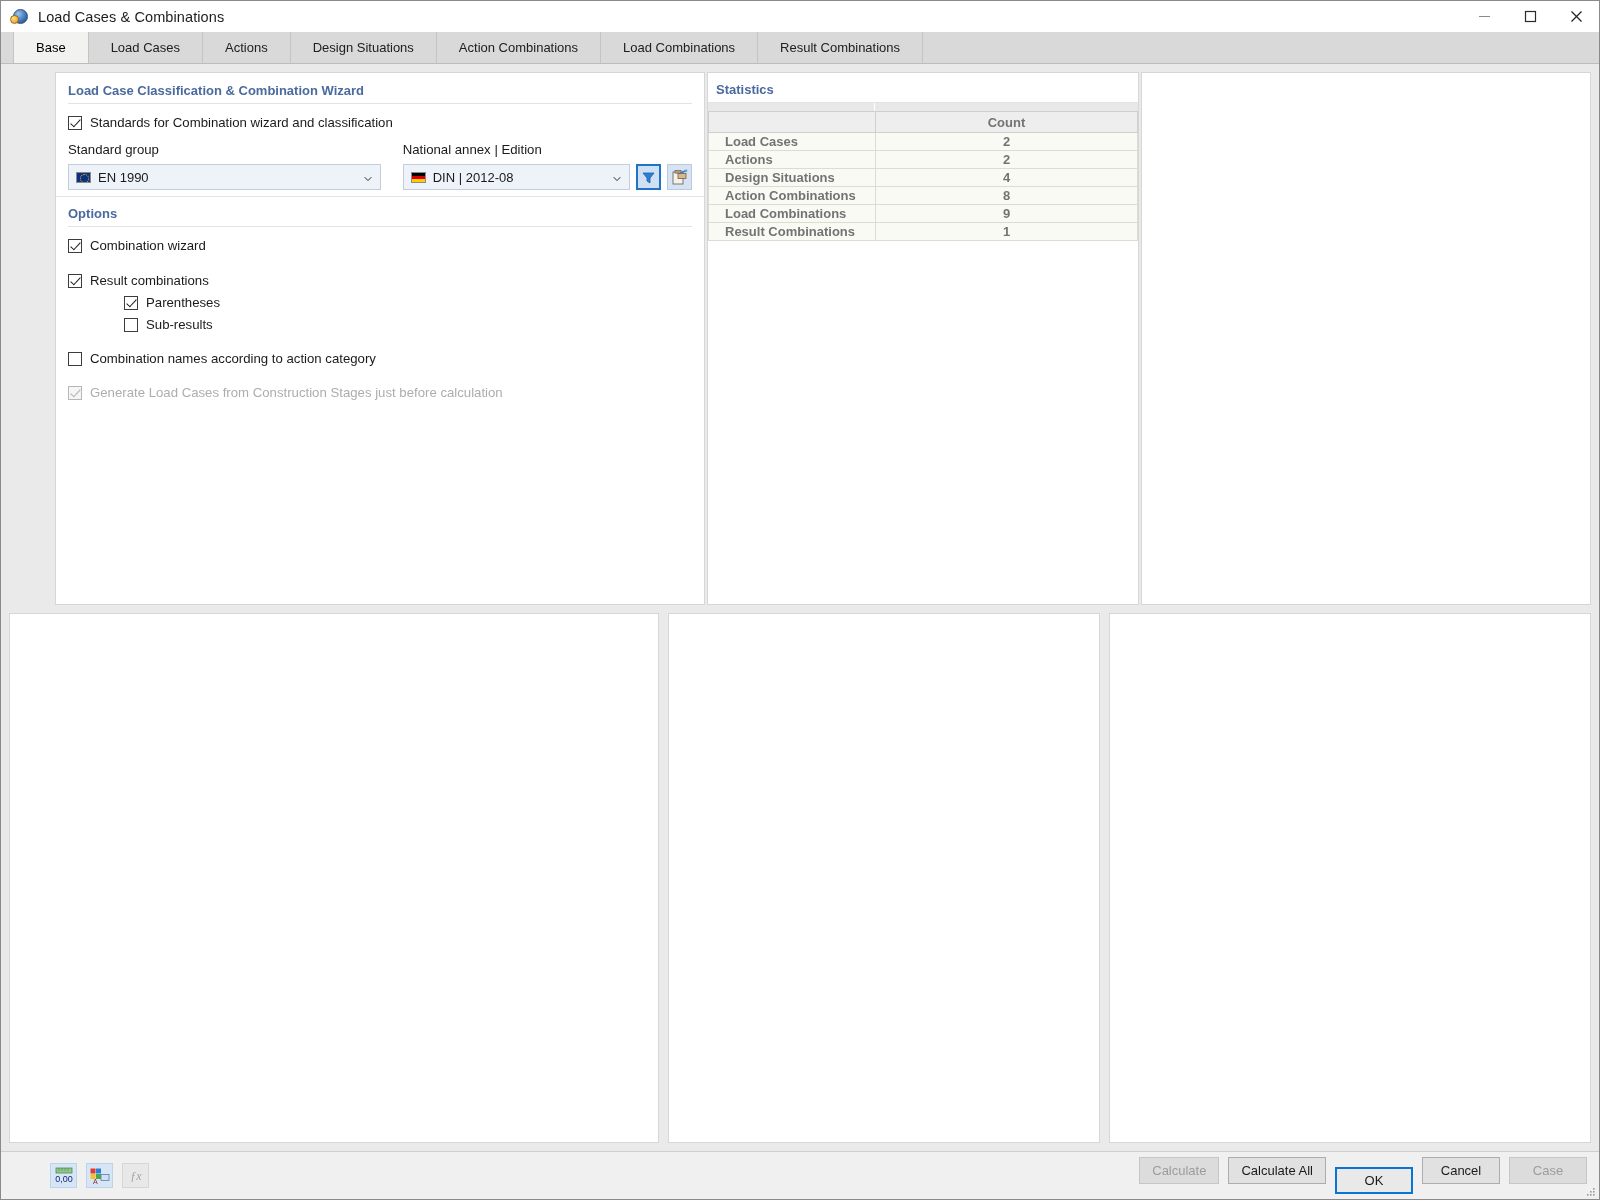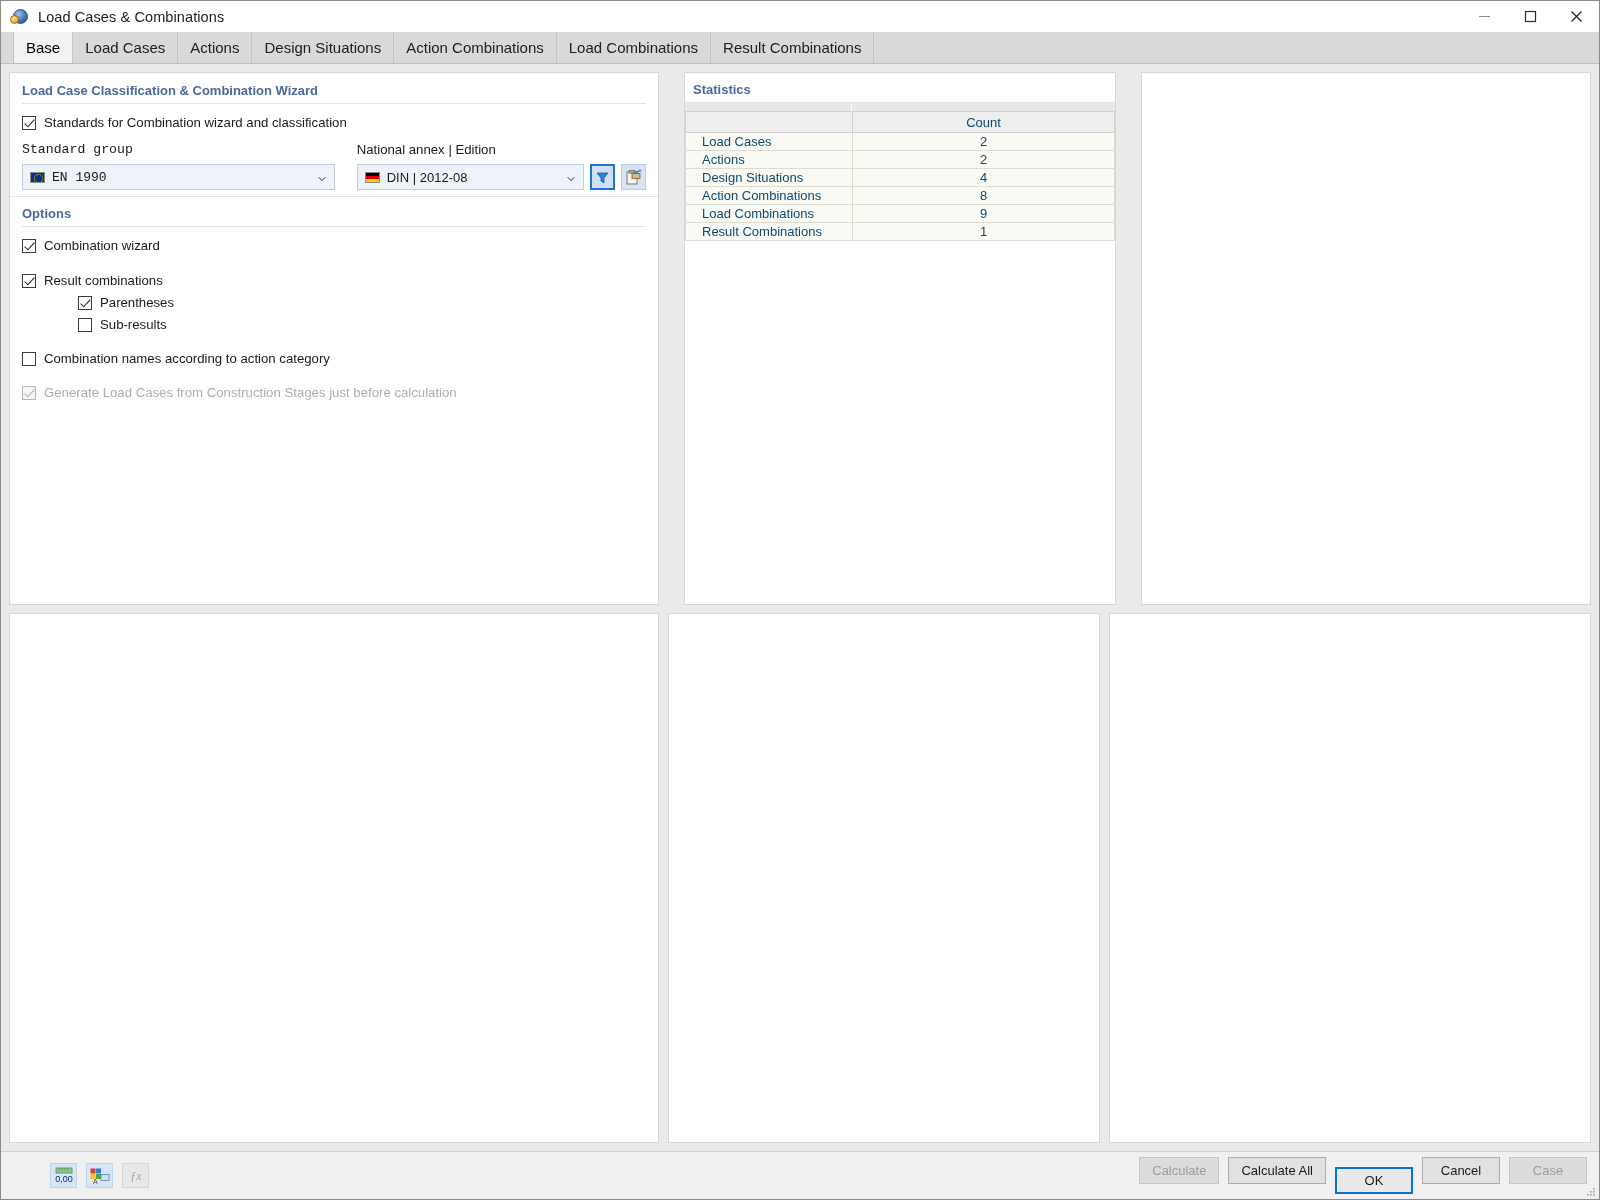--- a/index.html
+++ b/index.html
@@ -72,23 +72,23 @@
     height: 32px; min-height: 32px;
     background: #d9d9d9;
     display: flex;
     align-items: flex-end;
     padding-left: 12px;
     border-bottom: 1px solid #bdbdbd;
     position: relative;
   }
   .tab {
     height: 31px;
-    padding: 0 12px;
+    padding: 0 22px;
     display: flex; align-items: center;
-    font-size: 15px;
+    font-size: 13px;
     color: #202020;
     background: #d9d9d9;
     border-right: 1px solid #c4c4c4;
     white-space: nowrap;
   }
   .tab:first-child { border-left: 1px solid #c4c4c4; }
   .tab.active {
     background: #f2f2f0;
     color: #000;
     border-right: 1px solid #c4c4c4;
@@ -101,23 +101,24 @@
     flex: 1;
     background: #eaeaea;
     padding: 8px;
     display: flex;
     flex-direction: column;
     gap: 8px;
     overflow: hidden;
   }
   .row-top {
     display: flex;
-    gap: 25px;
+    gap: 2px;
     height: 533px;
     min-height: 533px;
+    margin-left: 46px;
   }
   .row-bottom {
     display: flex;
     gap: 9px;
     flex: 1;
   }
   .panel {
     background: #ffffff;
     border: 1px solid #d6d6d6;
     overflow: hidden;
@@ -170,21 +171,21 @@
   .cb.disabled { border-color: #b7b7b7; background: #f5f5f5; }
   .cb.disabled.checked::after { border-color: #b0b0b0; }
   .cb-label { font-size: 13.2px; color: #1a1a1a; }
   .cb-label.disabled { color: #adadad; }
 
   .field-row {
     display: flex;
     gap: 22px;
     margin-bottom: 4px;
   }
-  .field-col-a { width: 320px; font-family: Liberation Mono, monospace; }
+  .field-col-a { width: 320px; }
   .field-col-b { width: 296px; }
   .field-label {
     font-size: 13.2px;
     color: #1a1a1a;
     margin-bottom: 7px;
   }
   .combo-line { display: flex; align-items: center; gap: 6px; }
   .combo {
     height: 26px;
     background: #eef2f9;
@@ -257,22 +258,22 @@
   table.stats {
     width: 100%;
     border-collapse: collapse;
     font-size: 13px;
     table-layout: fixed;
   }
   table.stats th, table.stats td {
     border: 1px solid #dcdcd2;
     height: 16px;
     padding: 1px 16px;
-    color: #0c4a6e;
-    font-weight: normal;
+    color: #737373;
+    font-weight: bold;
   }
   table.stats th {
     background: #eeeeee;
     border-color: #cfcfcf;
     height: 21px;
   }
   table.stats th.c-name { width: 167px; }
   table.stats td.c-name { background: #fafaf5; text-align: left; }
   table.stats td.c-count { background: #fafaf5; text-align: center; }
 

